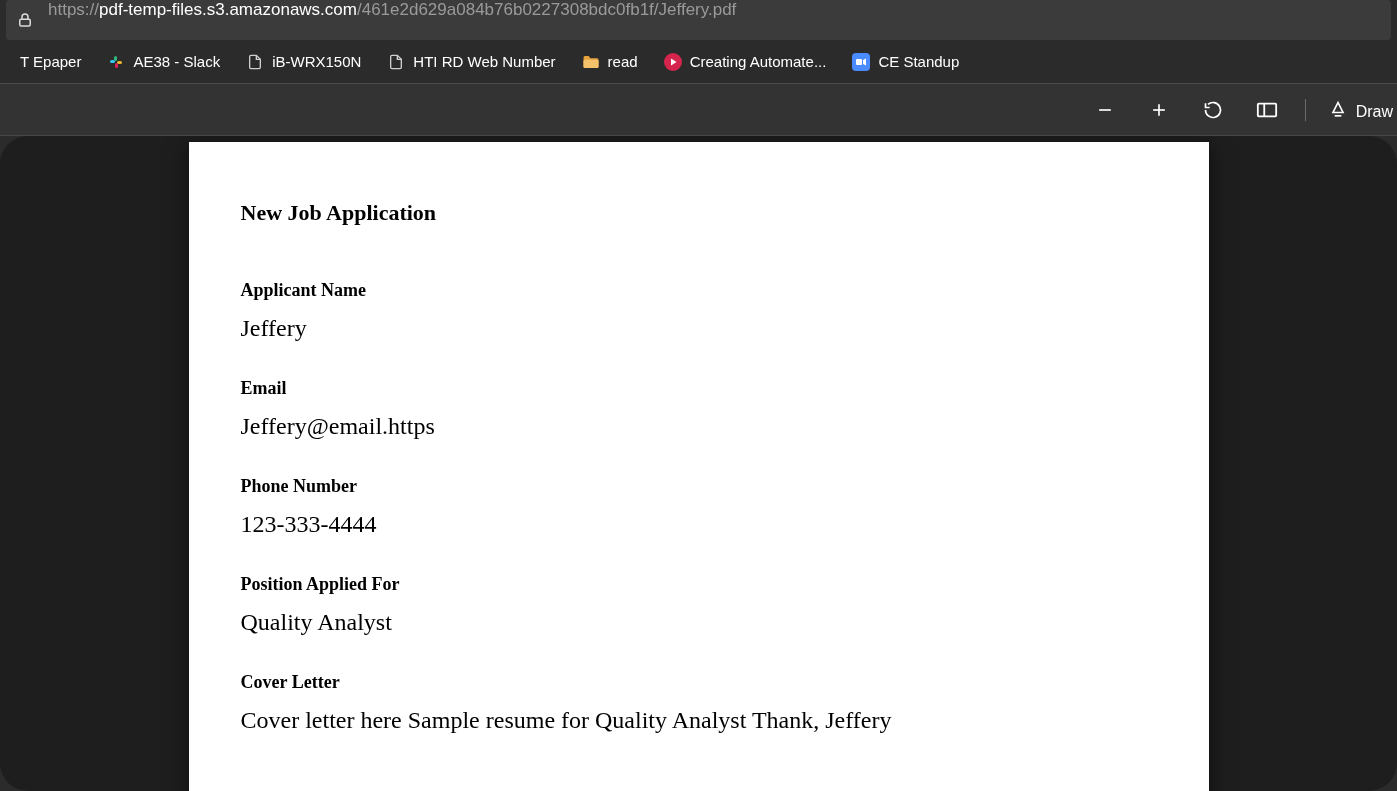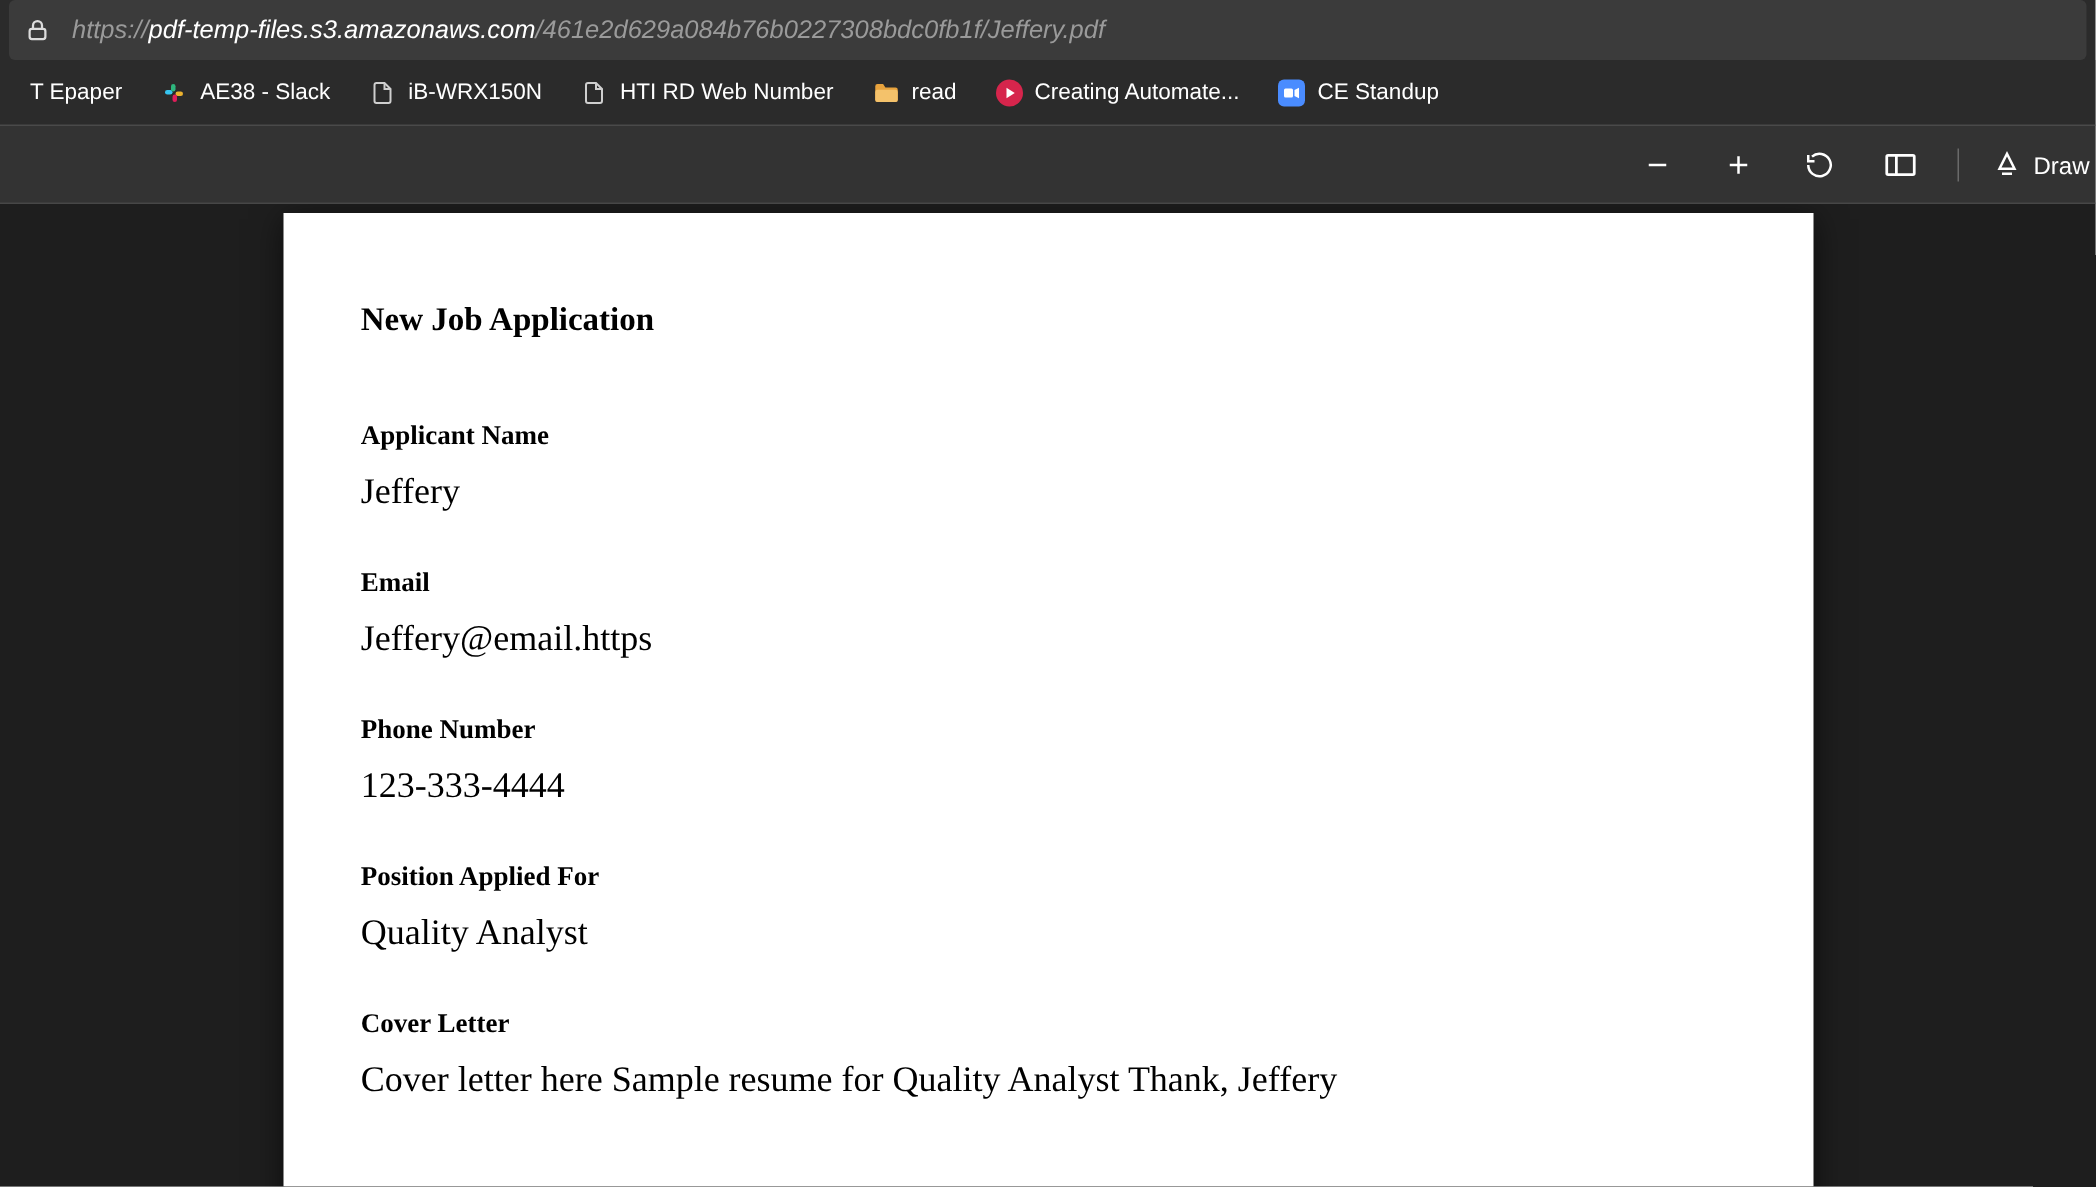--- a/index.html
+++ b/index.html
@@ -10,24 +10,22 @@
     font-family: "Segoe UI", Arial, sans-serif;
     overflow: hidden;
     color: #fff;
   }
   .address-bar {
     height: 40px;
     background: #3b3b3b;
     border-radius: 4px;
     margin: 0 6px 0 6px;
     display: flex;
-    align-items: center;
     padding: 0 10px;
     gap: 14px;
-    font-style: italic;
   }
   .lock { display:flex; align-items:center; }
   .url { font-size: 17px; color: #fff; white-space: nowrap; }
   .url .dim { color: #9a9a9a; }
   .bookmarks-bar {
     height: 44px;
     background: #2b2b2b;
     display: flex;
     align-items: center;
     padding-left: 16px;
@@ -72,20 +70,21 @@
     font-size:16px; cursor:pointer; padding-right:4px;
   }
   .viewer {
     width:100%;
     height: calc(791px - 40px - 44px - 52px);
     background:#1e1e1e;
     display:flex;
     justify-content:center;
     overflow:hidden;
     padding-top:6px;
+    border-radius:28px;
   }
   .page {
     width: 1020px;
     min-height: 1200px;
     background:#fff;
     box-shadow: 0 4px 20px rgba(0,0,0,0.6);
     color:#000;
     font-family: "Times New Roman", Times, serif;
     padding: 58px 52px 40px 52px;
   }

